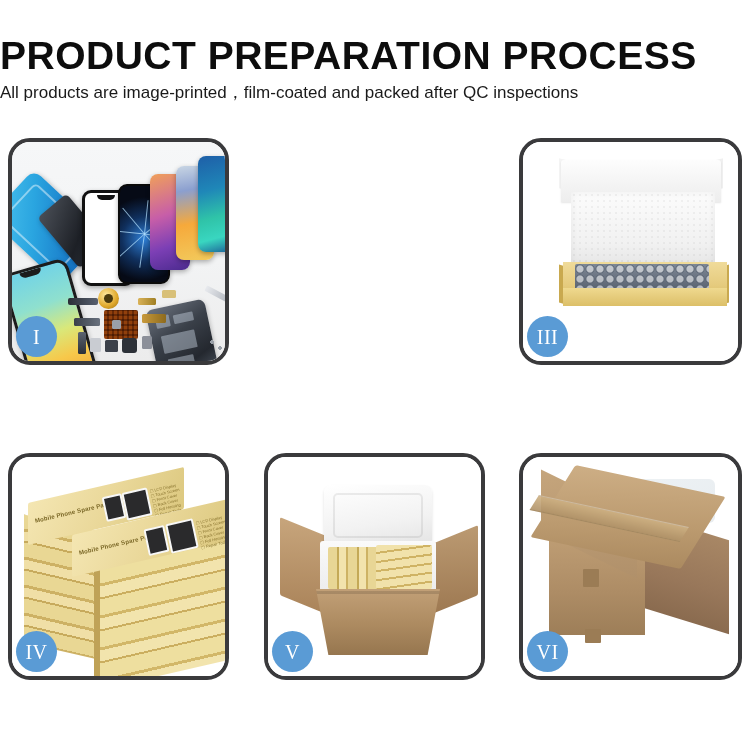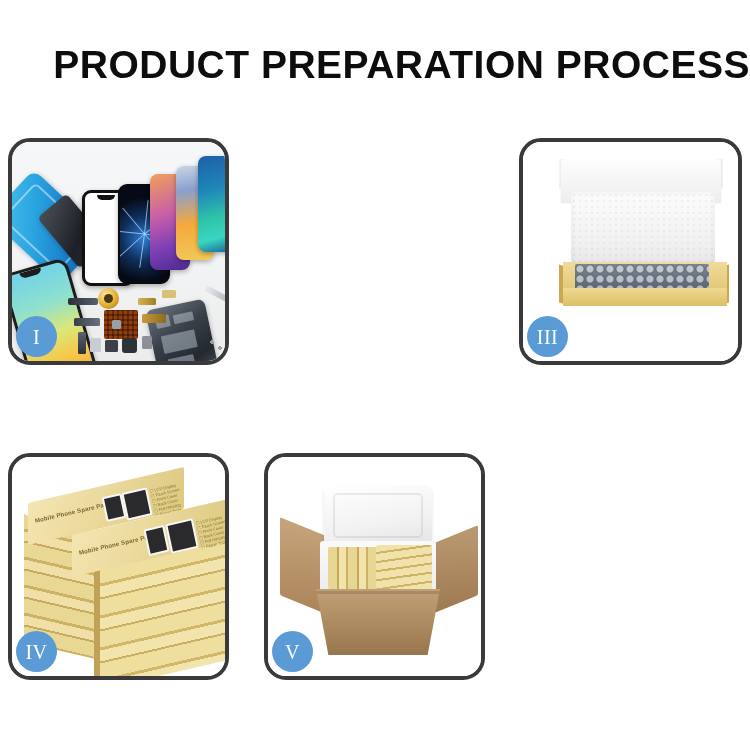--- a/index.html
+++ b/index.html
@@ -12,24 +12,24 @@
     height: 750px;
     font-family: "Liberation Sans", sans-serif;
     overflow: hidden;
     position: relative;
   }
 
   
   .header {
     position: absolute;
     left: 0;
-    top: 9px;
+    top: 0;
     width: 644px;
     height: 130px;
-    text-align: right;
+    text-align: left;
   }
   .page-title {
     position: absolute;
     left: 0;
     top: 33px;
     width: 750px;
     font-size: 39px;
     font-weight: 700;
     letter-spacing: 0.5px;
     color: #0d0d0d;
@@ -480,20 +480,21 @@
     position:absolute; left:100px; top:22px; width:92px; height:44px;
     background: linear-gradient(150deg, rgba(235,240,243,.9), rgba(214,222,228,.55));
     border-radius:6px;
   }
 </style>
 </head>
 <body>
 
 <div class="header">
   <div class="page-title">PRODUCT PREPARATION PROCESS</div>
+  <div class="page-subtitle">All products are image-printed，film-coated and packed after QC inspections</div>
 </div>
 
 <div class="grid">
 
   <div class="panel panel-c0 panel-r0">
     <div class="panel-media">
       <div class="p1-bg"></div>
 
       <div class="phone p1-blue"></div>
       <div class="phone p1-dark1"></div>
@@ -586,14 +587,28 @@
       <div class="p5-flapR"></div>
       <div class="p5-foamlid"></div>
       <div class="p5-foambox"></div>
       <div class="p5-packs"></div>
       <div class="p5-packs2"></div>
       <div class="p5-body"></div>
     </div>
     <div class="badge">V</div>
   </div>
 
+  <div class="panel panel-c2 panel-r1">
+    <div class="panel-media">
+      <div class="p6-bg"></div>
+      <div class="p6-plastic"></div>
+      <div class="p6-side"></div>
+      <div class="p6-front"></div>
+      <div class="p6-topL"></div>
+      <div class="p6-top"></div>
+      <div class="p6-tape"></div>
+      <div class="p6-lbl1"></div>
+      <div class="p6-lbl2"></div>
+    </div>
+    <div class="badge">VI</div>
+  </div>
 
 </div>
 
 </body></html>

